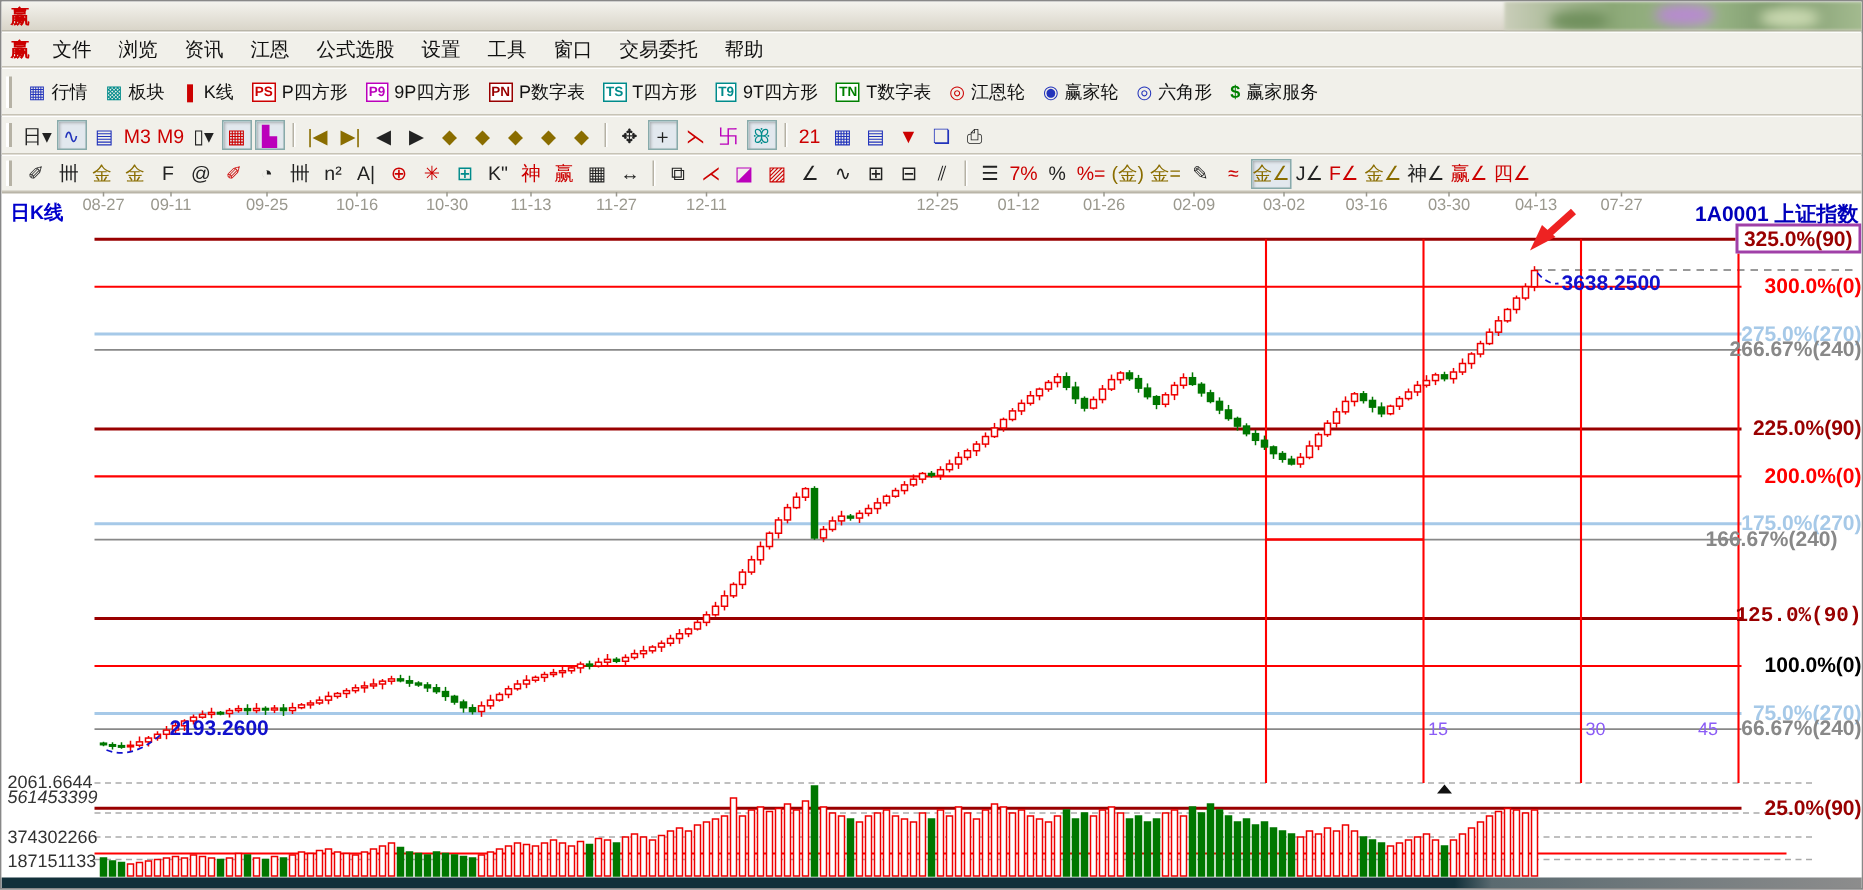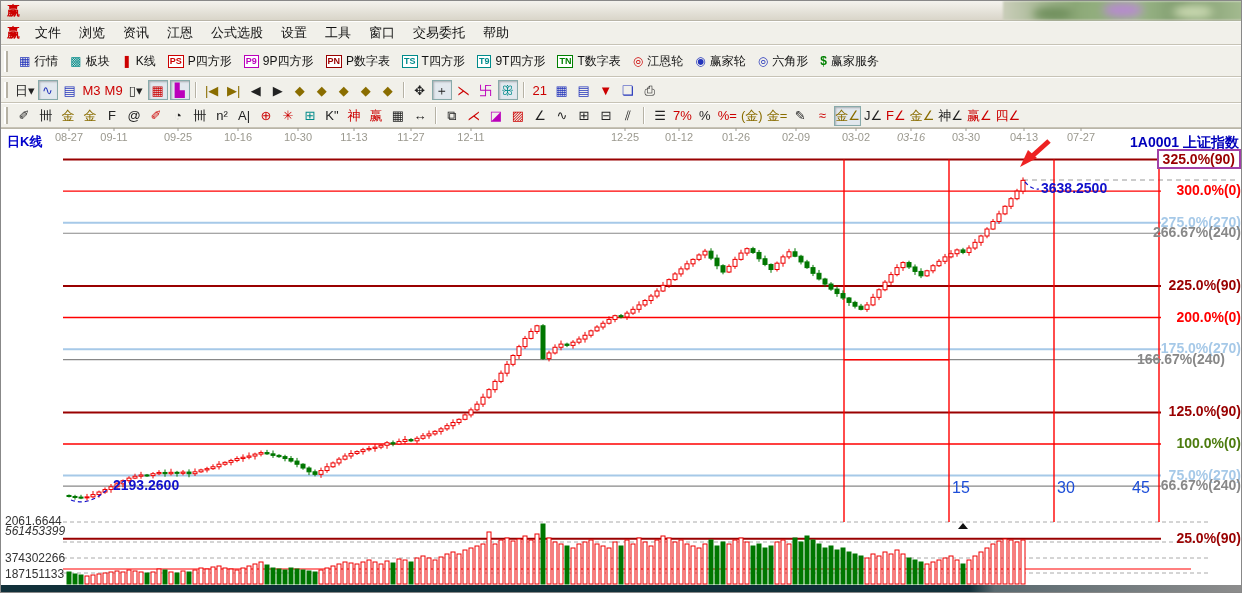--- a/index.html
+++ b/index.html
@@ -34,21 +34,21 @@
   
   #chart{position:absolute;left:0;top:127px;width:1242px;height:457px;background:#fff;}
   #plot{position:absolute;left:0;top:0;}
   .date-label{position:absolute;top:3px;font-size:11px;color:#9a988e;transform:translateX(-50%);}
   #mode-label{position:absolute;left:6px;top:5px;color:#0000cc;font-size:13px;font-weight:bold;}
   #index-label{position:absolute;right:4px;top:6px;color:#0000bb;font-size:14px;font-weight:bold;}
   .axis-label{position:absolute;font-size:14px;font-weight:bold;white-space:nowrap;}
   .axis-label-box{position:absolute;font-size:14px;font-weight:bold;white-space:nowrap;
      border:2px solid #a040a8;background:#fff;padding:0 4px;color:#990000;}
   .vol-label{position:absolute;left:4px;font-size:12px;color:#333;}
-  .time-marker{position:absolute;font-size:16px;color:#1d4ed8;text-align:center;}
+  .time-marker{position:absolute;font-size:12px;color:#8b5cf6;text-align:center;}
   #first-price{position:absolute;font-size:14px;font-weight:bold;color:#1111cc;}
   #last-price{position:absolute;font-size:14px;font-weight:bold;color:#1111cc;}
   #statusbar{position:absolute;left:0;top:584px;width:1242px;height:9px;
     background:linear-gradient(90deg,#11303a 0%,#11303a 78%,#5a6a70 80%,#8d8d8d 100%);}
   .c-red{color:#cc0000}.c-blue{color:#2233bb}.c-teal{color:#008b8b}.c-green{color:#008000}
   .c-magenta{color:#bb00bb}.c-olive{color:#8a6d00}.c-dred{color:#990000}.c-black{color:#222}
 </style>
 </head>
 <body>
 
@@ -758,34 +758,34 @@
       <span class="date-label" style="left: 237px;">10-16</span>
       <span class="date-label" style="left: 297px;">10-30</span>
       <span class="date-label" style="left: 353px;">11-13</span>
       <span class="date-label" style="left: 410px;">11-27</span>
       <span class="date-label" style="left: 470px;">12-11</span>
       <span class="date-label" style="left: 624px;">12-25</span>
       <span class="date-label" style="left: 678px;">01-12</span>
       <span class="date-label" style="left: 735px;">01-26</span>
       <span class="date-label" style="left: 795px;">02-09</span>
       <span class="date-label" style="left: 855px;">03-02</span>
-      <span class="date-label" style="left: 910px; font-style: italic;">03-16</span>
+      <span class="date-label" style="left: 910px;">03-16</span>
       <span class="date-label" style="left: 965px;">03-30</span>
       <span class="date-label" style="left: 1023px;">04-13</span>
       <span class="date-label" style="left: 1080px;">07-27</span>
       <span class="axis-label-box" style="right: 2px; top: 20.51px;">325.0%(90)</span>
       <span class="axis-label" style="right: 2px; top: 54.12px; color: rgb(255, 0, 0);">300.0%(0)</span>
       <span class="axis-label" style="right: 2px; top: 85.73px; color: rgb(166, 201, 232);">275.0%(270)</span>
       <span class="axis-label" style="right: 2px; top: 96.2625px; color: rgb(136, 136, 136);">266.67%(240)</span>
       <span class="axis-label" style="right: 2px; top: 148.95px; color: rgb(153, 0, 0);">225.0%(90)</span>
       <span class="axis-label" style="right: 2px; top: 180.56px; color: rgb(255, 0, 0);">200.0%(0)</span>
       <span class="axis-label" style="right: 2px; top: 212.17px; color: rgb(166, 201, 232);">175.0%(270)</span>
       <span class="axis-label" style="right: 18px; top: 222.702px; color: rgb(136, 136, 136);">166.67%(240)</span>
-      <span class="axis-label" style="right: 2px; top: 275.39px; color: rgb(153, 0, 0);">125.0%(90)</span>
-      <span class="axis-label" style="right: 2px; top: 307px; color: #4d7c0f;">100.0%(0)</span>
+      <span class="axis-label" style="right: 2px; top: 275.39px; color: rgb(153, 0, 0); font-family: Liberation Mono, monospace;">125.0%(90)</span>
+      <span class="axis-label" style="right: 2px; top: 307px; color: #000000;">100.0%(0)</span>
       <span class="axis-label" style="right: 2px; top: 338.61px; color: rgb(166, 201, 232);">75.0%(270)</span>
       <span class="axis-label" style="right: 2px; top: 349.142px; color: rgb(136, 136, 136);">66.67%(240)</span>
       <span class="axis-label" style="right: 2px; top: 401.83px; color: rgb(153, 0, 0);">25.0%(90)</span>
       <span class="vol-label" style="top: 386px;">2061.6644</span>
       <span class="vol-label" style="top: 396px; font-style: italic;">561453399</span>
       <span class="vol-label" style="top: 423px;">374302266</span>
       <span class="vol-label" style="top: 439px;">187151133</span>
       <span class="time-marker" style="left: 951px; top: 351.142px;">15</span>
       <span class="time-marker" style="left: 1056px; top: 351.142px;">30</span>
       <span class="time-marker" style="left: 1131px; top: 351.142px;">45</span>

